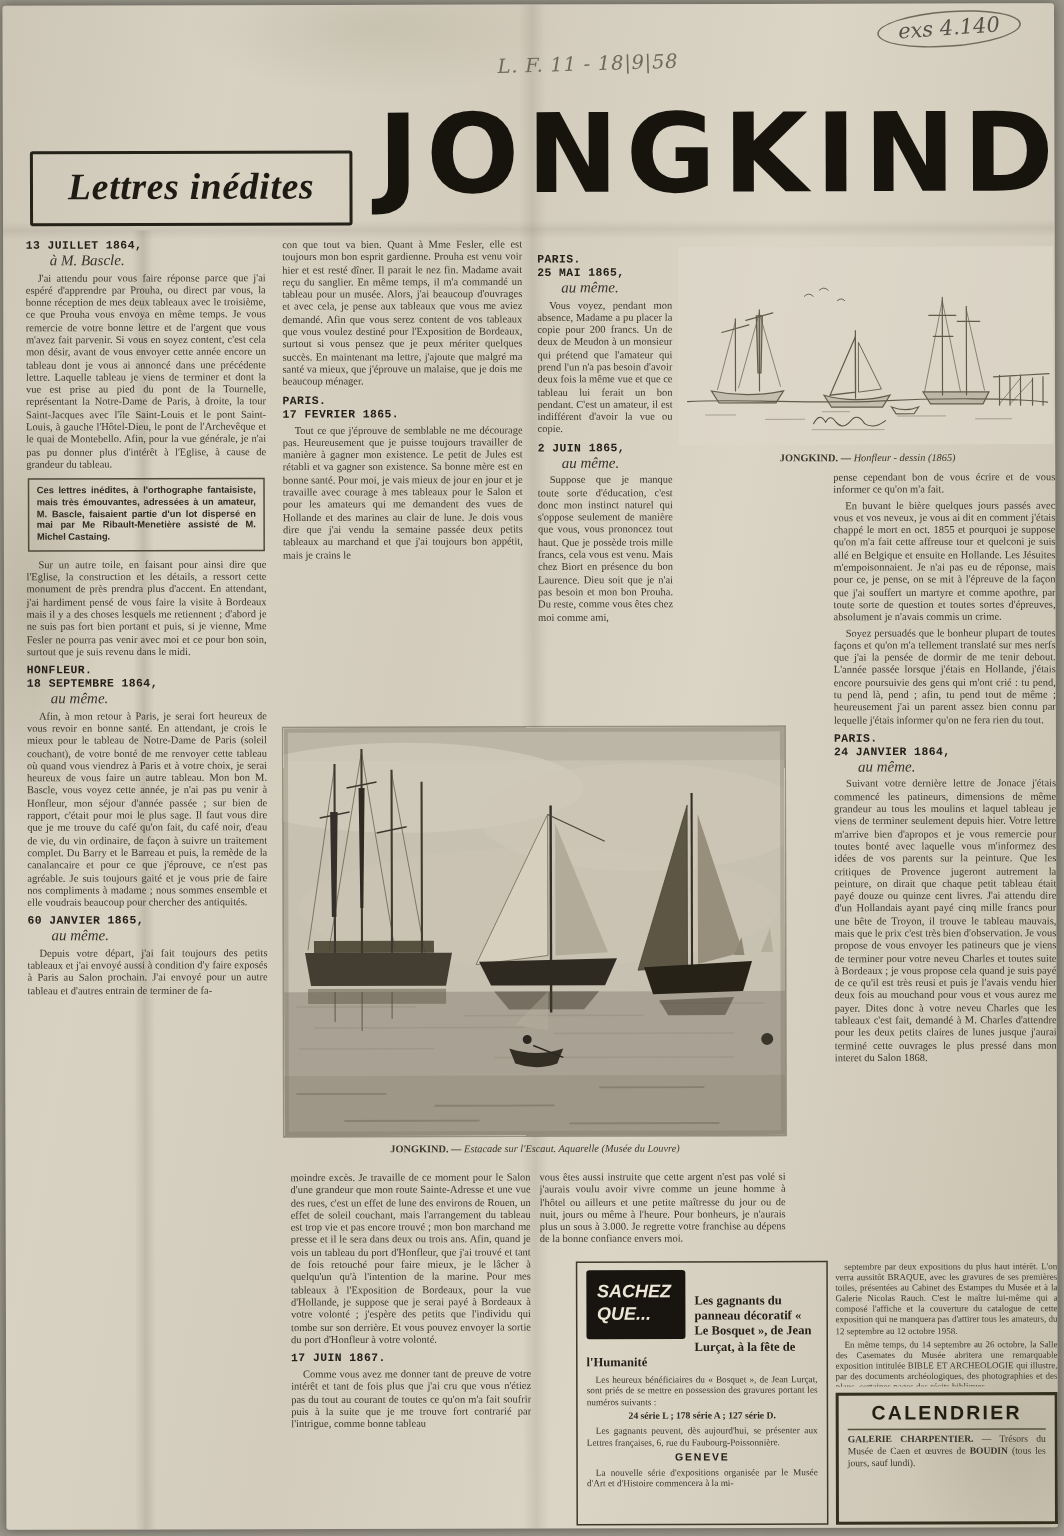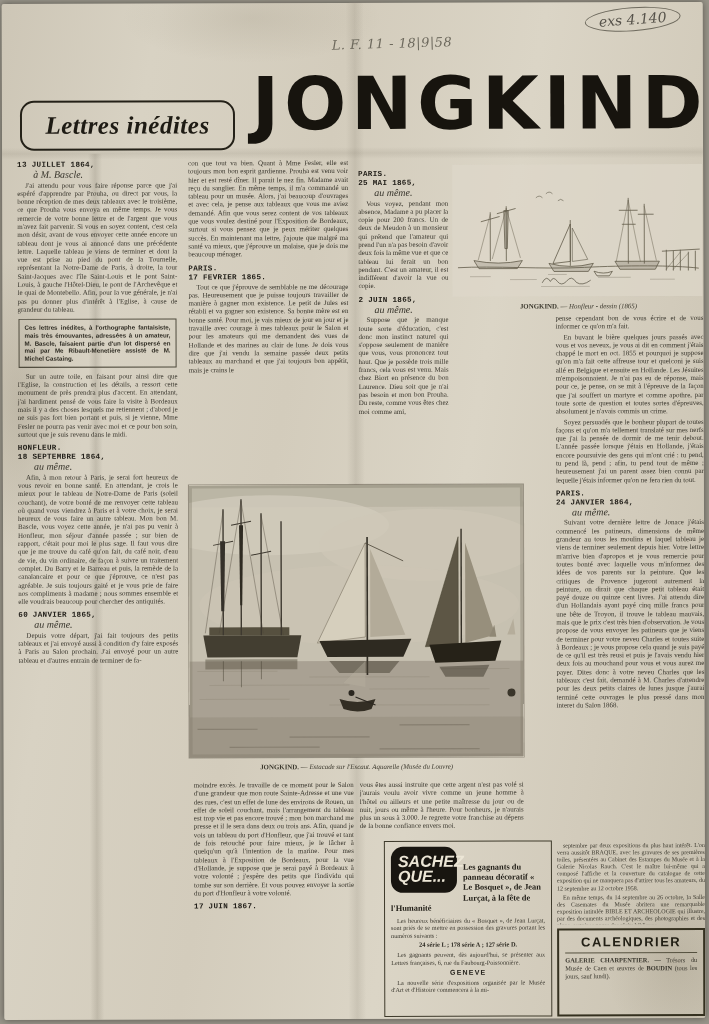--- a/index.html
+++ b/index.html
@@ -15,21 +15,21 @@
   #stain-a{left:-34px;top:250px;width:100px;height:300px;background:radial-gradient(closest-side,rgba(110,100,78,.20),transparent);}
   #stain-b{left:600px;top:880px;width:140px;height:160px;background:radial-gradient(closest-side,rgba(110,100,78,.16),transparent);}
   #stain-c{left:120px;top:-30px;width:260px;height:90px;background:radial-gradient(closest-side,rgba(110,100,78,.13),transparent);}
 
   .ann{position:absolute;font-family:"DejaVu Serif",serif;font-style:italic;}
   .ann-catalog{left:583px;top:5px;border:1.4px solid rgba(92,88,76,.85);border-radius:50%;
                padding:3px 13px;transform:rotate(-4deg);font-size:14px;color:#56524a;}
   .ann-date{left:330px;top:33px;transform:rotate(-1.5deg);font-size:13px;color:#6e6a5e;letter-spacing:.5px;}
 
   .kicker-box{position:absolute;left:18px;top:97px;width:211px;height:46px;border:2.5px solid #242118;
-              border-radius:14px;display:flex;align-items:center;justify-content:center;}
+              border-radius:2px;display:flex;align-items:center;justify-content:center;}
   .kicker-box span{font-family:"Liberation Serif",serif;font-style:italic;font-weight:bold;
                    font-size:25px;color:#1e1b14;letter-spacing:.5px;}
   .headline{position:absolute;left:250px;top:56px;width:456px;height:90px;line-height:90px;
             font-family:"DejaVu Sans",sans-serif;font-weight:900;font-size:73px;letter-spacing:5px;
             color:#17140e;white-space:nowrap;}
 
   figure{margin:0;position:absolute;}
   #sketch-fig{left:450px;top:162px;width:250px;height:132px;background:rgba(226,220,206,.45);}
   #photo-fig{left:186px;top:482px;width:334px;height:272px;box-shadow:0 0 0 1px rgba(70,64,50,.45);}
   .fig-cap{position:absolute;font-size:6.9px;line-height:8.5px;color:#3a372c;text-align:center;}
@@ -56,23 +56,23 @@
   #seg3{left:190px;top:778px;width:160px;height:236px;}
   #seg4{left:356px;top:778px;width:164px;height:56px;}
   #seg5{left:553px;top:312px;width:148px;height:524px;}
 
   #smallprint{position:absolute;left:553px;top:840px;width:148px;height:82px;overflow:hidden;
               font-size:6px;line-height:7.1px;text-align:justify;color:#3b382e;}
   #smallprint p{margin:0 0 2px;text-indent:6px;}
 
   #sachez{position:absolute;left:380px;top:838px;width:168px;height:176px;border:1.5px solid #3e3a2b;
           box-sizing:border-box;padding:5px 6px;overflow:hidden;}
-  .sachez-label{float:left;width:66px;height:46px;background:#181510;color:#ece6d6;border-radius:12px;
+  .sachez-label{float:left;width:66px;height:46px;background:#181510;color:#ece6d6;border-radius:2px;
                 font-family:"Liberation Sans",sans-serif;font-weight:bold;font-style:italic;
-                font-size:16px;line-height:15px;padding:7px 0 0 7px;box-sizing:border-box;margin:0 6px 3px 0;}
+                font-size:12px;line-height:15px;padding:7px 0 0 7px;box-sizing:border-box;margin:0 6px 3px 0;}
   .sachez-head{font-weight:bold;font-size:8.4px;line-height:10.2px;color:#24211a;text-align:left;margin-top:16px;}
   .sachez-small{font-size:6.2px;line-height:7.4px;text-align:justify;margin-top:3px;text-indent:6px;color:#37342b;}
   .sachez-nums{font-weight:bold;text-align:center;font-size:6.4px;margin:2px 0;color:#2b2820;}
   .sachez-geneve{font-family:"Liberation Sans",sans-serif;font-weight:bold;text-align:center;
                  font-size:7px;letter-spacing:1.2px;margin:3px 0 1px;color:#23201a;}
 
   #calendrier{position:absolute;left:553px;top:926px;width:148px;height:88px;border:2px solid #34301f;
               box-sizing:border-box;padding:4px 6px;overflow:hidden;}
   .cal-title{font-family:"Liberation Sans",sans-serif;font-weight:bold;text-align:center;font-size:13px;
              letter-spacing:1.5px;color:#221f15;border-bottom:1px solid #55513f;padding-bottom:3px;margin-bottom:3px;}
@@ -217,20 +217,21 @@
         <div>2 JUIN 1865,</div>
       </div>
       <div class="au-meme">au même.</div>
       <p>Suppose que je manque toute sorte d'éducation, c'est donc mon instinct naturel qui s'oppose seulement de manière que vous, vous prononcez tout haut. Que je possède trois mille francs, cela vous est venu. Mais chez Biort en présence du bon Laurence. Dieu soit que je n'ai pas besoin et mon bon Prouha. Du reste, comme vous êtes chez moi comme ami,</p>
     </div>
   <div class="colbox" id="seg3">
       <p class="noindent">moindre excès. Je travaille de ce moment pour le Salon d'une grandeur que mon route Sainte-Adresse et une vue des rues, c'est un effet de lune des environs de Rouen, un effet de soleil couchant, mais l'arrangement du tableau est trop vie et pas encore trouvé ; mon bon marchand me presse et il le sera dans deux ou trois ans. Afin, quand je vois un tableau du port d'Honfleur, que j'ai trouvé et tant de fois retouché pour faire mieux, je le lâcher à quelqu'un qu'à l'intention de la marine. Pour mes tableaux à l'Exposition de Bordeaux, pour la vue d'Hollande, je suppose que je serai payé à Bordeaux à votre volonté ; j'espère des petits que l'individu qui tombe sur son derrière. Et vous pouvez envoyer la sortie du port d'Honfleur à votre volonté.</p>
       <div class="date-h">
         <div>17 JUIN 1867.</div>
       </div>
+      <p>Comme vous avez me donner tant de preuve de votre intérêt et tant de fois plus que j'ai cru que vous n'étiez pas du tout au courant de toutes ce qu'on m'a fait soufrir puis à la suite que je me trouve fort contrarié par l'intrigue, comme bonne tableau</p>
     </div>
   <div class="colbox" id="seg4">
       <p class="noindent">vous êtes aussi instruite que cette argent n'est pas volé si j'aurais voulu avoir vivre comme un jeune homme à l'hôtel ou ailleurs et une petite maîtresse du jour ou de nuit, jours ou même à l'heure. Pour bonheurs, je n'aurais plus un sous à 3.000. Je regrette votre franchise au dépens de la bonne confiance envers moi.</p>
     </div>
   <div class="colbox" id="seg5">
       <p class="noindent">pense cependant bon de vous écrire et de vous informer ce qu'on m'a fait.</p>
       <p>En buvant le bière quelques jours passés avec vous et vos neveux, je vous ai dit en comment j'étais chappé le mort en oct. 1855 et pourquoi je suppose qu'on m'a fait cette affreuse tour et quelconi je suis allé en Belgique et ensuite en Hollande. Les Jésuites m'empoisonnaient. Je n'ai pas eu de réponse, mais pour ce, je pense, on se mit à l'épreuve de la façon que j'ai souffert un martyre et comme apothre, par toute sorte de question et toutes sortes d'épreuves, absolument je n'avais commis un crime.</p>
       <p>Soyez persuadés que le bonheur plupart de toutes façons et qu'on m'a tellement translaté sur mes nerfs que j'ai la pensée de dormir de me tenir debout. L'année passée lorsque j'étais en Hollande, j'étais encore poursuivie des gens qui m'ont crié : tu pend, tu pend là, pend ; afin, tu pend tout de même ; heureusement j'ai un parent assez bien connu par lequelle j'étais informer qu'on ne fera rien du tout.</p>
       <div class="date-h">
         <div>PARIS.</div>

